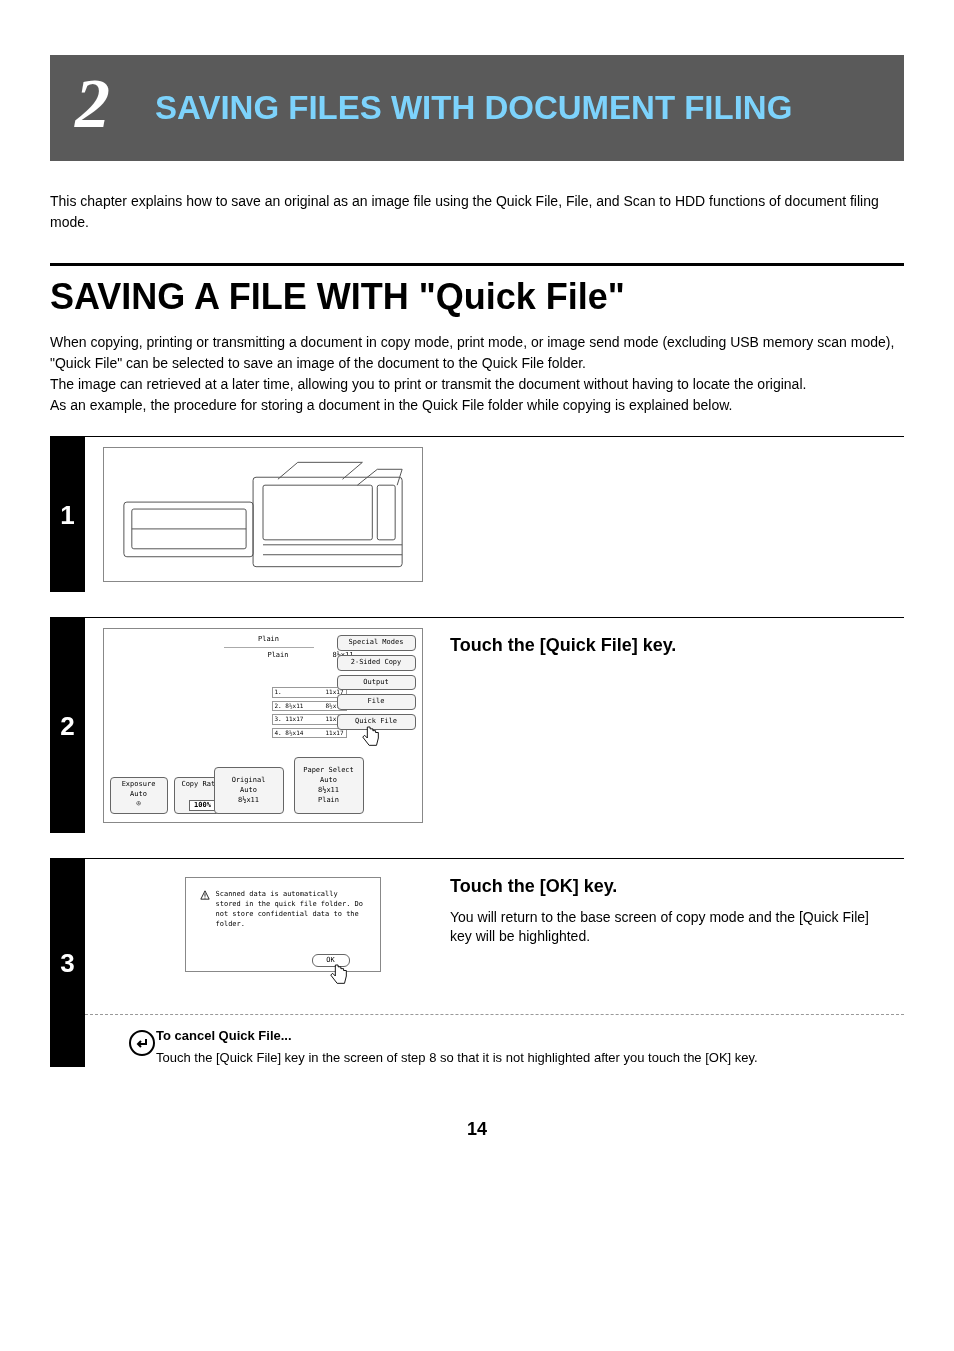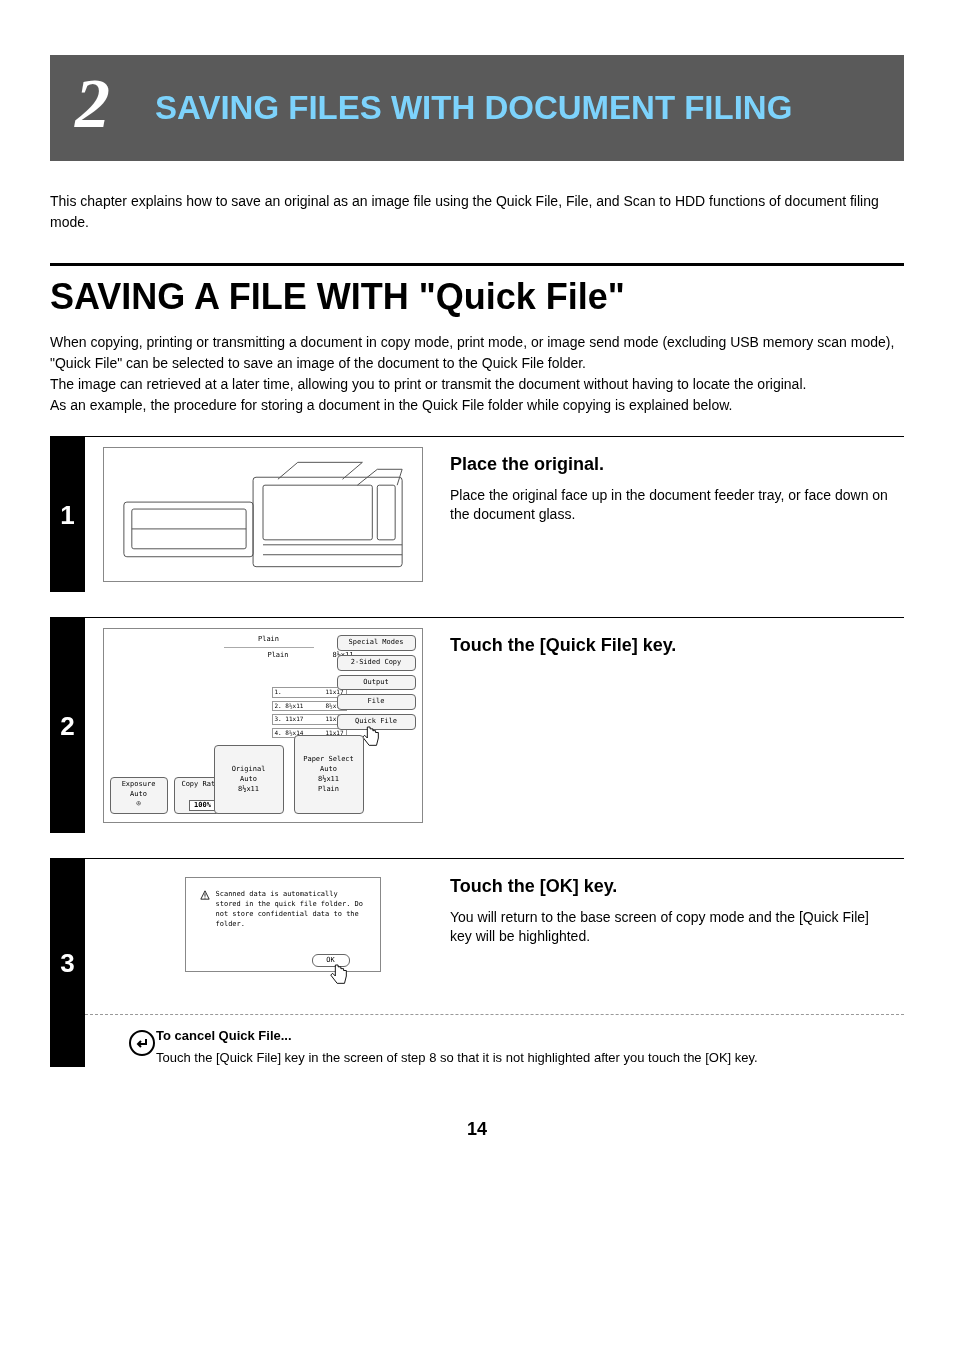--- a/index.html
+++ b/index.html
@@ -150,21 +150,21 @@
       width:58px;
       text-align:center;
       padding:2px 0;
       background:#f4f4f4;
     }
     .s2-original, .s2-paper {
       border:1px solid #666;
       border-radius:4px;
       width:70px;
       text-align:center;
-      padding:19px 0;
+      padding:8px 0;
       background:#f4f4f4;
       position:absolute;
       bottom:8px;
     }
     .s2-original { left:110px; }
     .s2-paper { left:190px; }
     .s2-plaintop {
       position:absolute; top:6px; left:120px;
       border-bottom:1px solid #aaa;
       padding-bottom:2px;
@@ -289,24 +289,20 @@
           <rect x="160" y="38" width="110" height="55" rx="2"></rect>
           <rect x="275" y="38" width="18" height="55" rx="2"></rect>
           <line x1="160" y1="98" x2="300" y2="98"></line>
           <line x1="160" y1="108" x2="300" y2="108"></line>
           <polyline points="175,32 195,15 260,15 240,32"></polyline>
           <polyline points="255,38 275,22 300,22 295,38"></polyline>
         </g>
       </svg>
     </div>
   </div>
-  <div class="step-text">
-    <div class="step-head">Place the original.</div>
-    <div class="step-desc">Place the original face up in the document feeder tray, or face down on the document glass.</div>
-  </div>
 </div>
 
 <div class="step-gap"></div>
 
 <div class="step-row">
   <div class="step-num" style="min-height:200px;">2</div>
   <div class="step-illus">
     <div class="screen2">
       <div class="s2-plaintop">Plain</div>
       <div class="s2-plain2">

